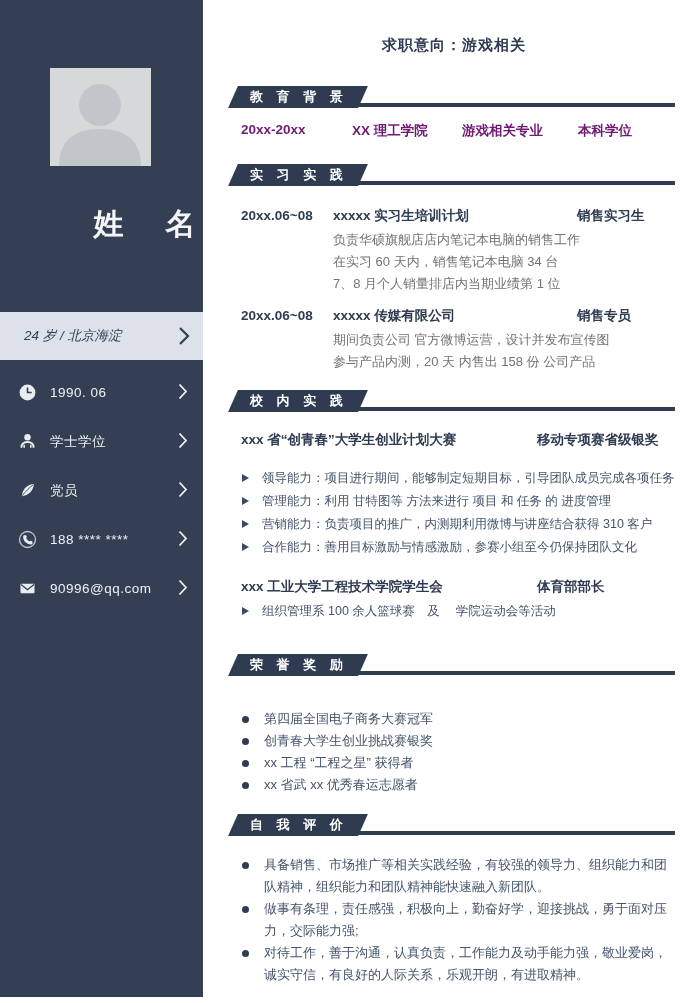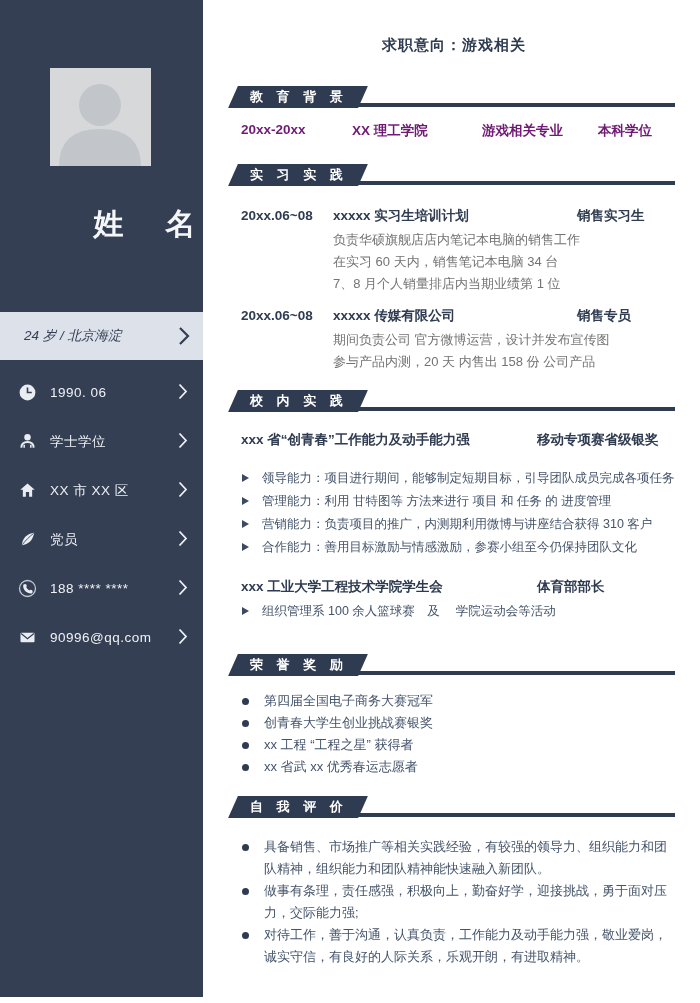--- a/index.html
+++ b/index.html
@@ -27,37 +27,37 @@
   .objective{margin-top:36px;text-align:center;font-size:15px;font-weight:bold;color:#2f3b50;letter-spacing:1px;}
   .sec{position:relative;height:22px;}
   .sec .rule{position:absolute;left:2px;right:0;bottom:1px;height:4px;background:#2f3b50;}
   .sec .banner{position:absolute;left:0;top:0;height:22px;background:#2f3b50;
         transform:skewX(-24deg);display:flex;align-items:center;padding:0 15px 0 17px;}
   .sec .banner-text{transform:skewX(24deg);color:#ffffff;font-weight:bold;font-size:13px;
         letter-spacing:5px;white-space:nowrap;}
   .mt-edu{margin-top:31px;} .mt-intern{margin-top:24px;} .mt-campus{margin-top:17px;}
   .mt-honor{margin-top:31px;} .mt-self{margin-top:18px;}
   .edu-row{margin-top:14px;display:flex;padding-left:8px;font-size:13.5px;font-weight:bold;color:#701a75;}
-  .edu-row .c1{width:111px;} .edu-row .c2{width:110px;} .edu-row .c3{width:116px;margin-left:20px;}
+  .edu-row .c1{width:111px;} .edu-row .c2{width:110px;} .edu-row .c3{width:116px;}
   .entry-head{display:flex;align-items:baseline;font-size:13.5px;font-weight:bold;color:#2f3b50;}
   .entry-head .period{width:100px;flex:0 0 100px;padding-left:8px;box-sizing:border-box;}
   .entry-head .org{flex:1;}
   .entry-head .role{flex:0 0 98px;width:98px;}
   .entry-head.wide-role .role{flex:0 0 138px;width:138px;}
   .eh1{margin-top:21px;} .eh2{margin-top:12px;}
   .details{margin-top:4px;margin-left:100px;font-size:13px;line-height:22px;color:#737373;}
   .details div{white-space:nowrap;}
   .blist{margin-top:18px;}
   .brow{display:flex;font-size:12.5px;line-height:23px;color:#44546a;}
   .brow .tri{flex:0 0 0;width:0;height:0;border-left:7px solid #3c4a61;
         border-top:4.5px solid transparent;border-bottom:4.5px solid transparent;
         margin:7px 13px 0 9px;}
   .brow .txt{white-space:nowrap;}
   .campus-head{margin-top:19px;}
-  .dlist{margin-top:14px;}
+  .dlist{margin-top:32px;}
   .drow{display:flex;font-size:13px;line-height:22px;color:#44546a;}
   .drow .dot{flex:0 0 7px;width:7px;height:7px;border-radius:50%;background:#2f3b50;margin:8px 15px 0 9px;}
   .drow .txt{flex:1;}
   .self-list{margin-top:18px;}
 </style>
 </head>
 <body>
 
 <aside class="sidebar">
   <div class="photo">
@@ -103,33 +103,20 @@
       <span class="lbl">学士学位</span>
       <span>
         <svg width="10" height="17" viewBox="0 0 10 17">
             <path d="M1.5 1.5 L8 8.5 L1.5 15.5" stroke="#eef1f5" stroke-width="1.8" fill="none"></path>
           </svg>
       </span>
     </li>
     <li class="side-item">
       <span class="ic">
         <svg width="19" height="19" viewBox="0 0 20 20">
-            <path d="M10 2.6 L17.6 9.3 H14.9 V16.6 H11.7 V11.6 H8.3 V16.6 H5.1 V9.3 H2.4 Z" fill="#e9edf2"></path>
-          </svg>
-      </span>
-      <span class="lbl">XX 市 XX 区</span>
-      <span>
-        <svg width="10" height="17" viewBox="0 0 10 17">
-            <path d="M1.5 1.5 L8 8.5 L1.5 15.5" stroke="#eef1f5" stroke-width="1.8" fill="none"></path>
-          </svg>
-      </span>
-    </li>
-    <li class="side-item">
-      <span class="ic">
-        <svg width="19" height="19" viewBox="0 0 20 20">
             <path d="M17 3 C9.5 4 4.8 8.5 4 16 C11 15.5 16 10.5 17 3 Z" fill="#e9edf2"></path>
             <path d="M4.5 15.5 C8 10.8 12 7 16.5 3.5" stroke="#343f54" stroke-width="0.9" fill="none"></path>
           </svg>
       </span>
       <span class="lbl">党员</span>
       <span>
         <svg width="10" height="17" viewBox="0 0 10 17">
             <path d="M1.5 1.5 L8 8.5 L1.5 15.5" stroke="#eef1f5" stroke-width="1.8" fill="none"></path>
           </svg>
       </span>
@@ -211,21 +198,21 @@
   </div>
 
   <div class="sec mt-campus">
     <div class="rule"></div>
     <div class="banner">
       <span class="banner-text">校 内 实 践</span>
     </div>
   </div>
 
   <div class="entry-head wide-role campus-head">
-    <span class="org" style="padding-left:8px">xxx 省“创青春”工作能力及动手能力强</span>
+    <span class="org" style="padding-left:8px">xxx 省“创青春”大学生创业计划大赛</span>
     <span class="role">移动专项赛省级银奖</span>
   </div>
   <div class="blist">
     <div class="brow">
       <span class="tri"></span>
       <span class="txt">领导能力：项目进行期间，能够制定短期目标，引导团队成员完成各项任务</span>
     </div>
     <div class="brow">
       <span class="tri"></span>
       <span class="txt">管理能力：利用 甘特图等 方法来进行 项目 和 任务 的 进度管理</span>

